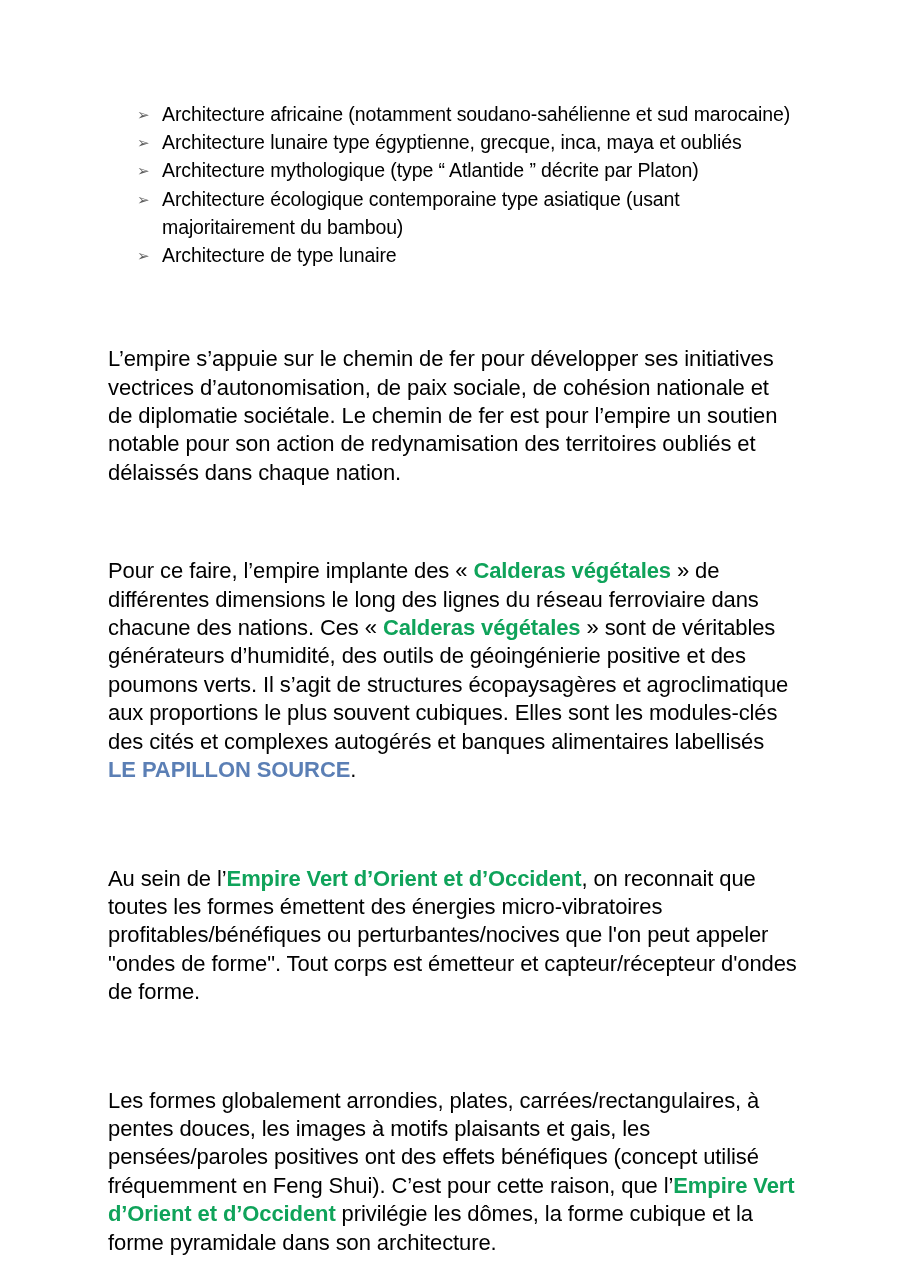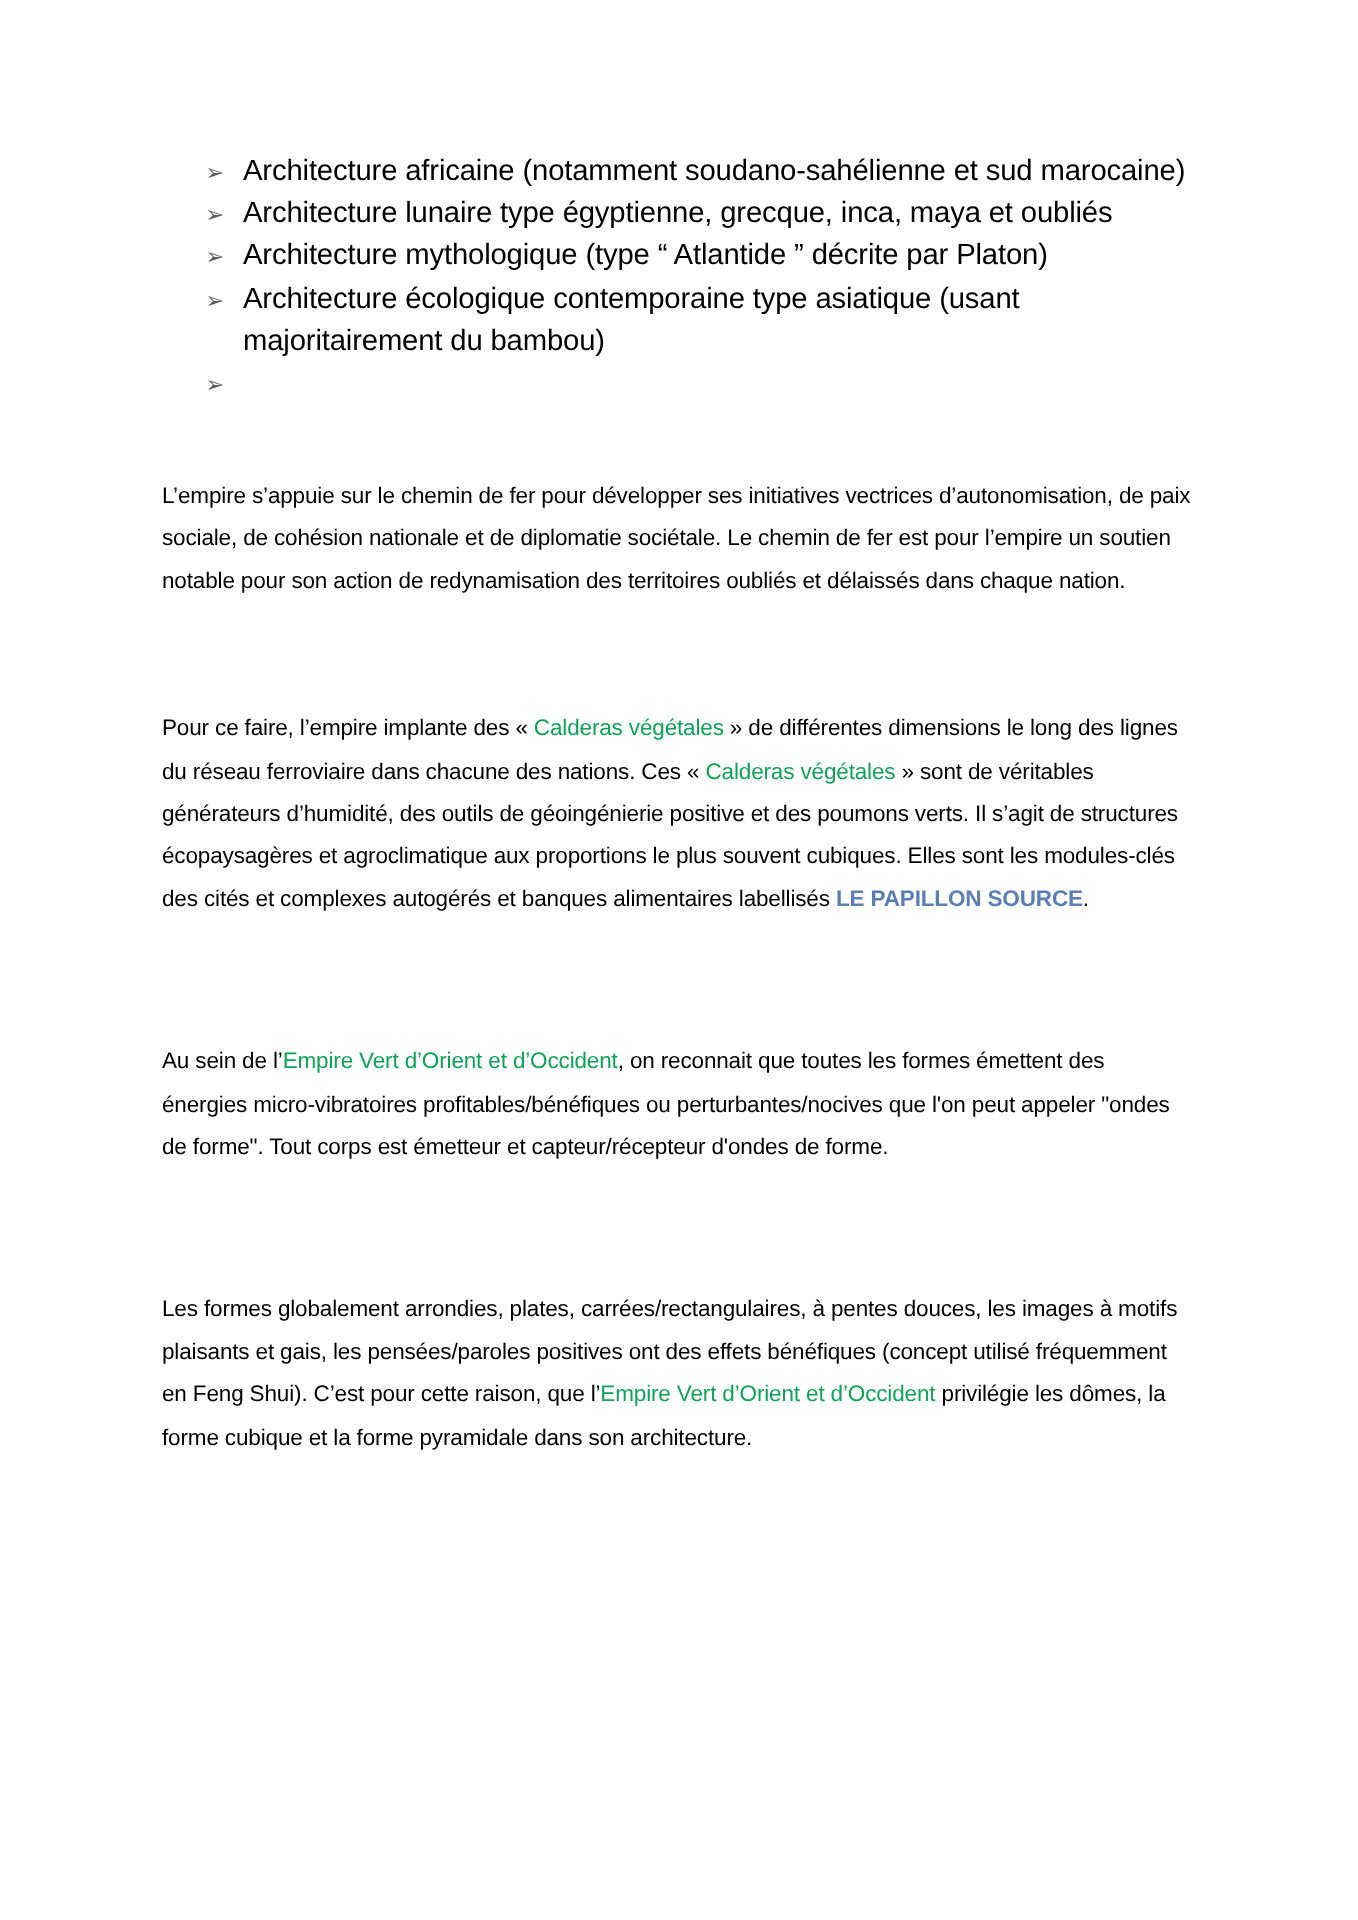--- a/index.html
+++ b/index.html
@@ -45,34 +45,34 @@
     left: 29px;
     top: 1px;
     font-size: 15px;
     line-height: 28.2px;
     color: #5e5e5e;
     font-family: "DejaVu Sans", sans-serif;
   }
 
   
   .para {
-    font-size: 15px;
+    font-size: 22px;
     line-height: 28.4px;
     letter-spacing: -0.1px;
     margin: 0;
     max-width: 690px;
     text-align: left;
   }
 
   .gap-lg { height: 76px; }
   .gap-md { height: 70px; }
   .gap-xl { height: 80px; }
 
   b, .b { font-weight: normal; }
-  .green { color: #0FA35A; font-weight: normal; }
+  .green { color: #0FA35A; font-weight: bold; }
   .blue  { color: #5B7FB5; font-weight: bold; }
 </style>
 </head>
 <body>
 
 <div class="page">
 
   <ul class="bullet-list">
     <li class="bullet-item">
       <span class="bullet-marker">➢</span>
@@ -85,21 +85,21 @@
     <li class="bullet-item">
       <span class="bullet-marker">➢</span>
       <b>Architecture mythologique</b><span> (type “ Atlantide ” décrite par Platon)</span>
     </li>
     <li class="bullet-item">
       <span class="bullet-marker">➢</span>
       <b>Architecture écologique contemporaine type asiatique</b><span> (usant majoritairement du bambou)</span>
     </li>
     <li class="bullet-item">
       <span class="bullet-marker">➢</span>
-      <span></span>
+      <b>Architecture de type lunaire</b><span></span>
     </li>
   </ul>
 
   <div class="gap-lg"></div>
 
   <p class="para"><b>L’empire s’appuie sur le chemin de fer pour développer ses initiatives vectrices d’autonomisation, de paix sociale, de cohésion nationale et de diplomatie sociétale</b><span>. Le chemin de fer est pour l’empire un soutien notable pour son action de redynamisation des territoires oubliés et délaissés dans chaque nation.</span></p>
 
   <div class="gap-md"></div>
 
   <p class="para"><span>Pour ce faire, </span><b>l’empire implante des « </b><span class="green">Calderas végétales</span><b> » de différentes dimensions le long des lignes du réseau ferroviaire dans chacune des nations. Ces « </b><span class="green">Calderas végétales</span><b> » sont de véritables générateurs d’humidité, des outils de géoingénierie positive et des poumons verts.</b><span> Il s’agit de structures écopaysagères et agroclimatique aux proportions le plus souvent cubiques. Elles sont les modules-clés des cités et complexes autogérés et banques alimentaires labellisés </span><span class="blue">LE PAPILLON SOURCE</span><span>.</span></p>

